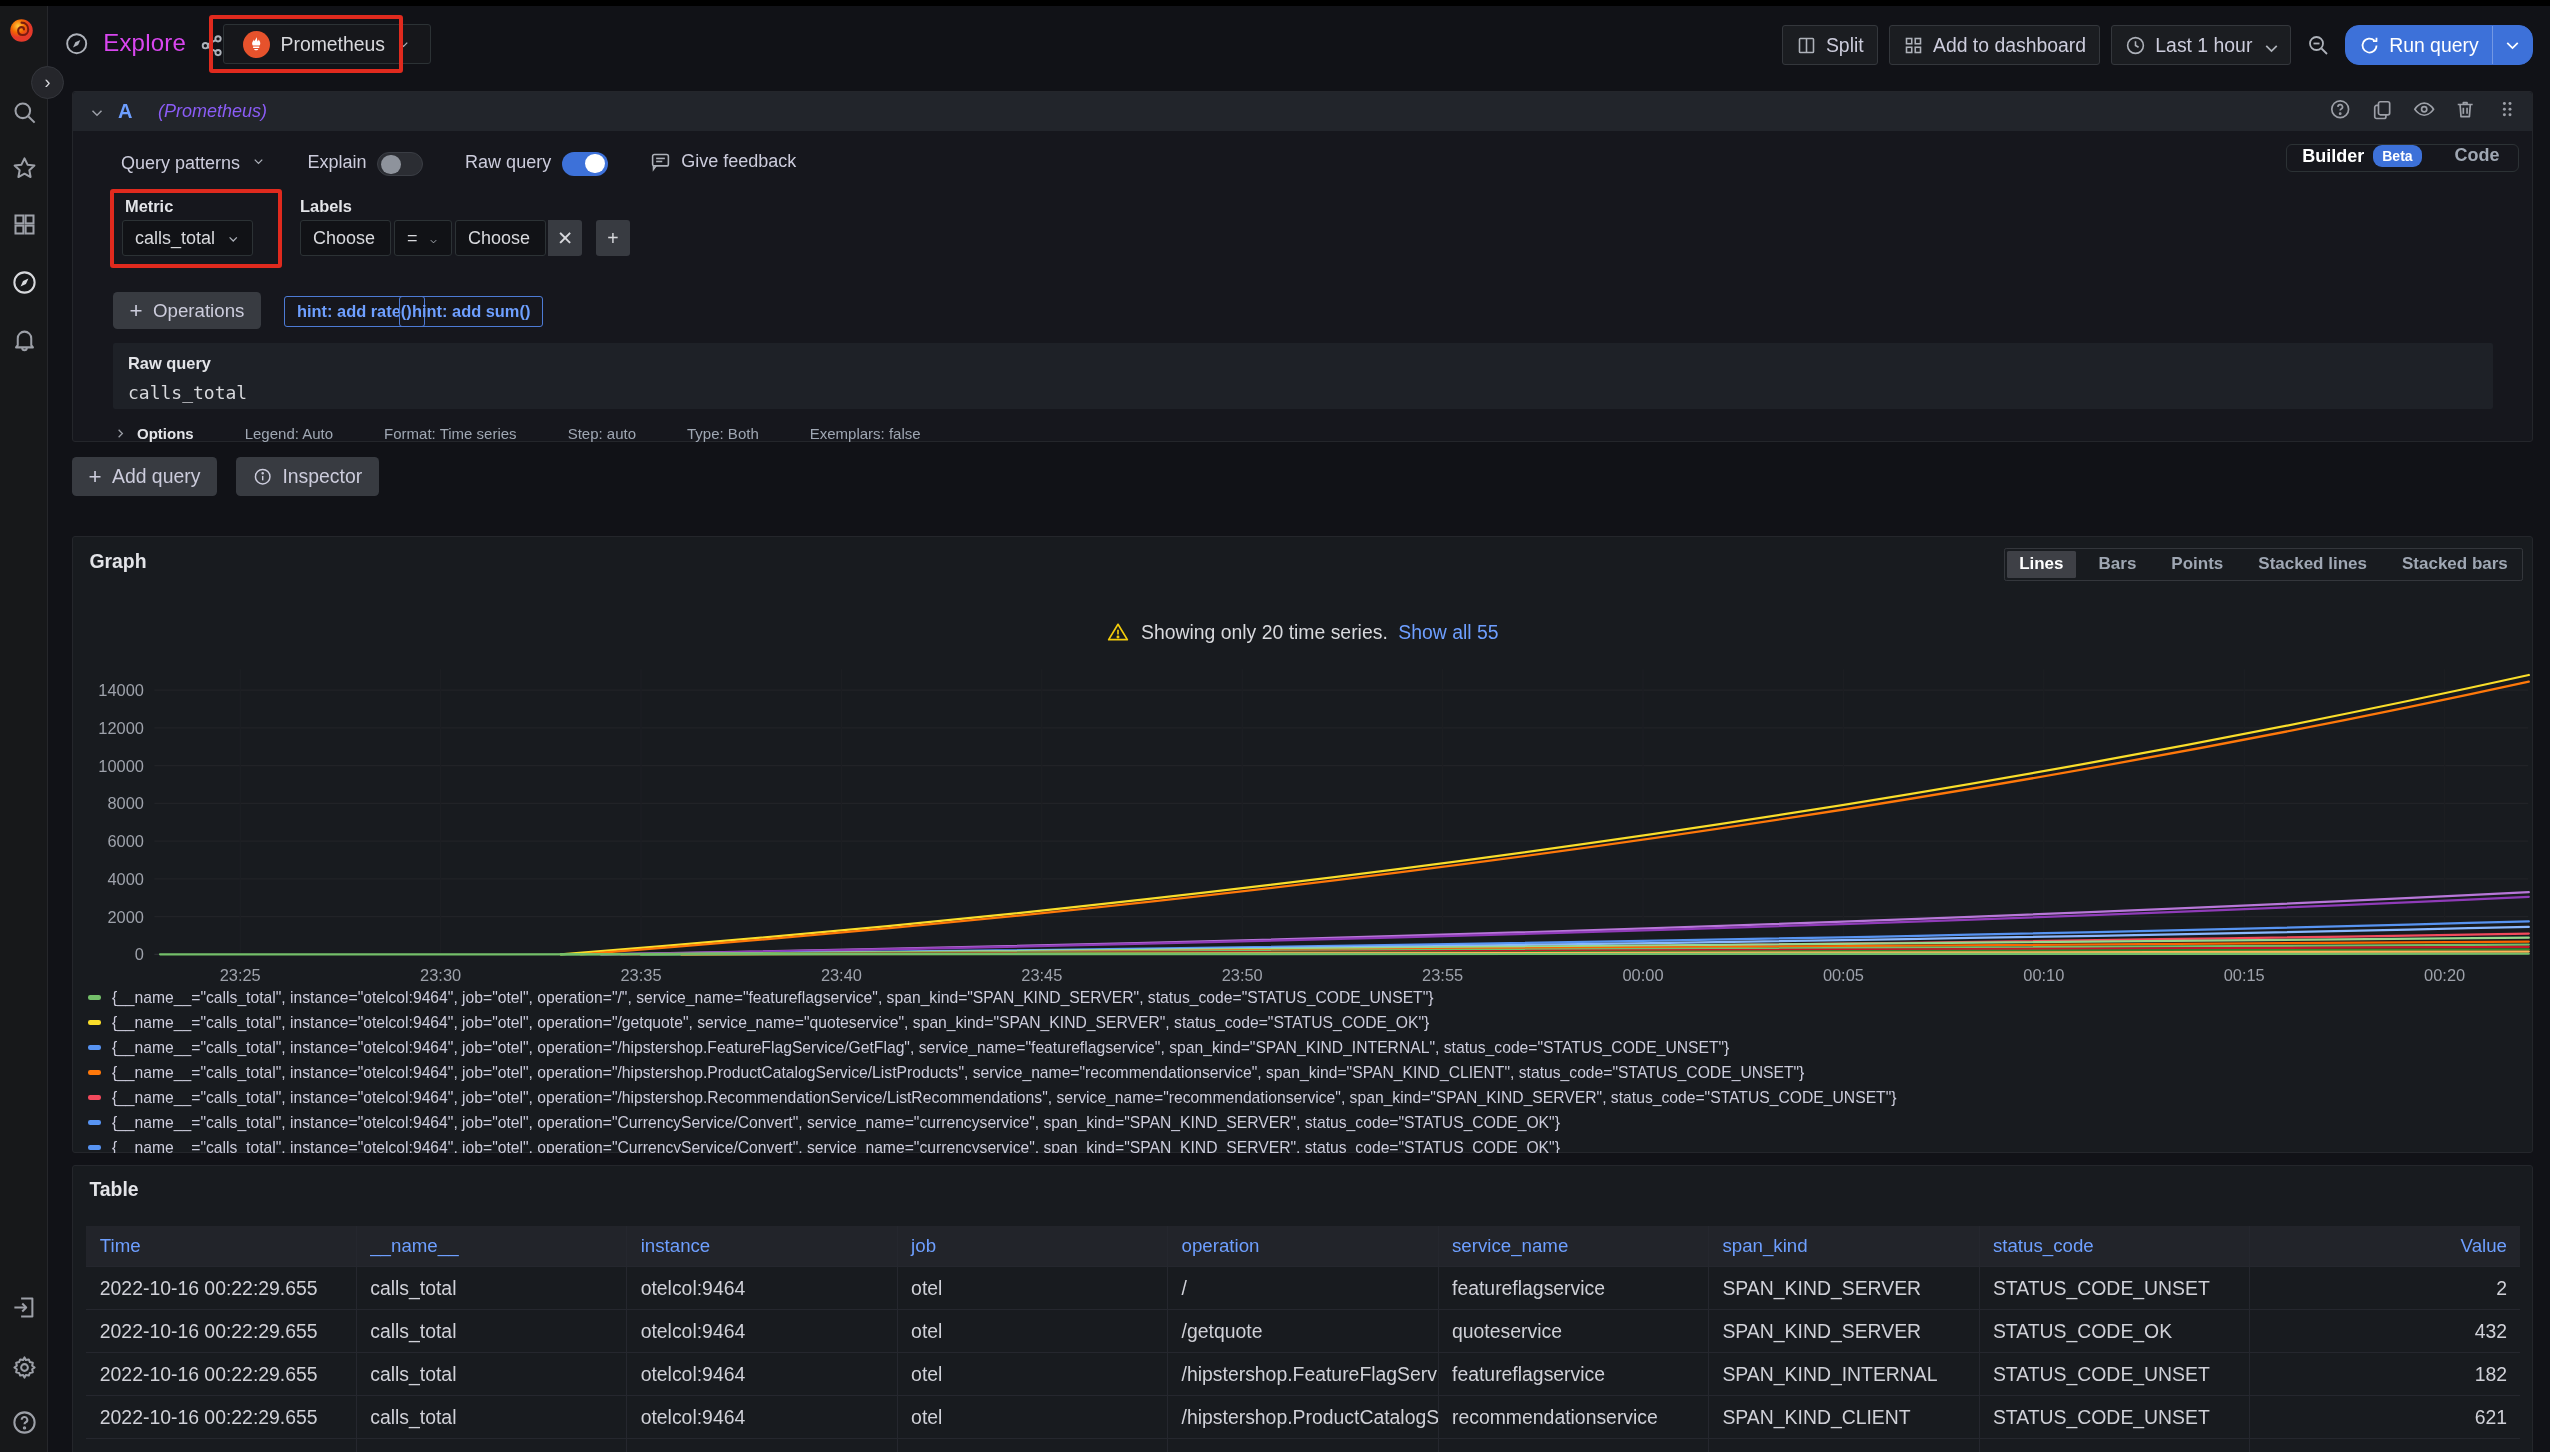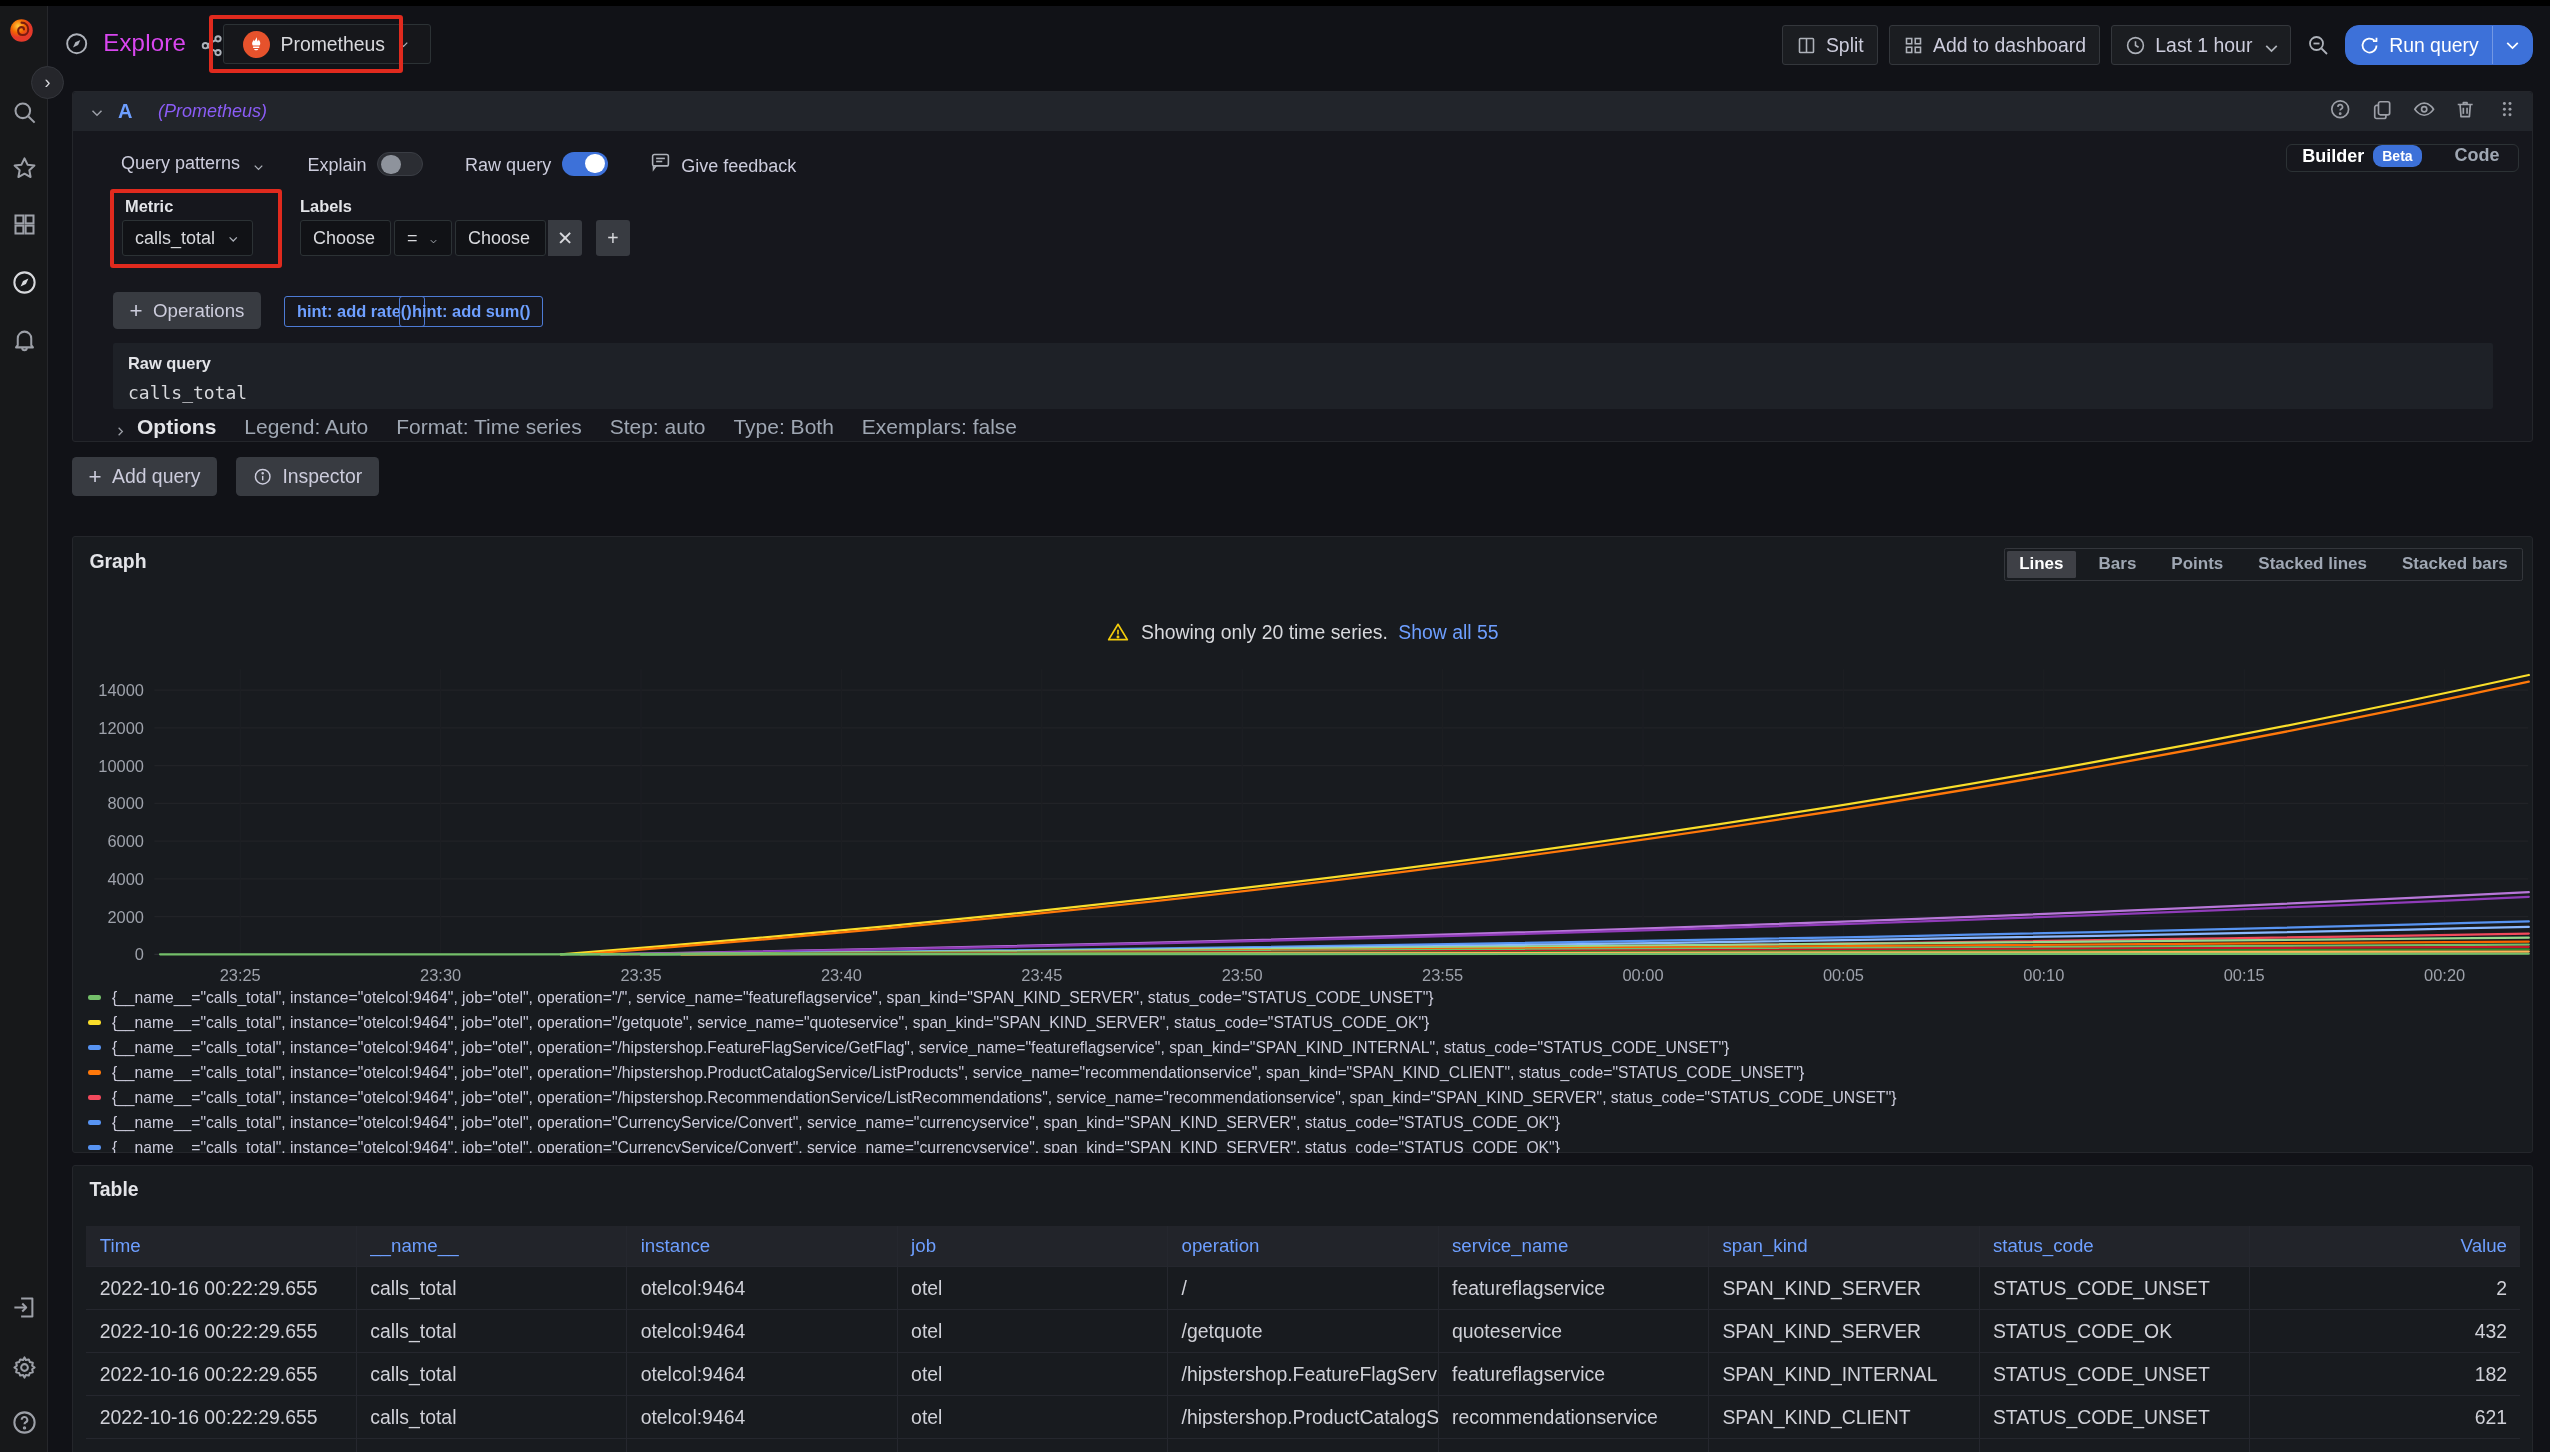--- a/index.html
+++ b/index.html
@@ -42,21 +42,21 @@
   
   .panel { position:absolute; left:72px; width:2461px; background:#16171d; border:0.7px solid #24262b; border-radius:3px; }
   #panelA { top:91px; height:351px; }
   #panelA-header { position:absolute; left:0; top:0; width:100%; height:39px; background:#22252b; border-radius:3px 3px 0 0; display:flex; align-items:center; gap:15px; padding:0 15px; }
   #refid { color:#6e9fff; font-size:20px; font-weight:700; }
   #ds-hint { color:#8b5cf6; font-size:18px; font-style:italic; margin-left:10.5px; }
   .rowA-icons { position:absolute; right:13.4px; top:6px; display:flex; gap:19.4px; color:#9da0a8; }
   .rowA-icons svg { width:22.4px; height:22.4px; }
 
   .qtoolbar { position:absolute; left:48px; top:55px; height:33px; display:flex; align-items:center; gap:42px; font-size:18px; color:#ccccdc; }
-  .tb-item { display:flex; align-items:flex-end; gap:10.5px; }
+  .tb-item { display:flex; align-items:flex-start; gap:10.5px; }
   .toggle { width:46px; height:24px; border-radius:12px; position:relative; }
   .toggle.off { background:#2b2d33; border:0.7px solid #3a3d44; }
   .toggle.on  { background:#3d71d9; }
   .toggle .knob { position:absolute; top:2.2px; width:19.4px; height:19.4px; border-radius:50%; }
   .toggle.off .knob { left:3px; background:#8e939c; }
   .toggle.on  .knob { right:3px; background:#fff; }
   .fb-icon svg { width:21px; height:21px; color:#aeb2ba; }
 
   #builder-code { position:absolute; right:13.4px; top:52px; height:28px; border:0.7px solid #2c3235; border-radius:6px; display:flex; align-items:flex-start; font-size:18px; }
   #builder-seg { display:flex; align-items:center; gap:9px; padding:0 15px; color:#fff; font-weight:700; }
@@ -78,21 +78,21 @@
 
   .gray-btn { background:#383b41; border-radius:4.5px; color:#ccccdc; display:flex; align-items:center; gap:10.5px; font-size:18.7px; padding:0 16.4px; }
   #operations-btn { position:absolute; left:40px; top:200px; height:37px; }
   .hint-btn { position:absolute; top:204px; height:31px; border:1.5px solid #4d7bd6; border-radius:3px; color:#6e9fff; font-size:16.4px; font-weight:700; display:flex; align-items:center; padding:0 12px; background:transparent; }
   #hint1 { left:211px; }
   #hint2 { left:326px; }
 
   #rawquery-box { position:absolute; left:40px; top:251px; width:2380px; height:66px; background:#1e2127; border-radius:2.2px; padding:10.5px 15px; }
   #rawquery-label { font-size:16.4px; font-weight:700; color:#e3e4e8; }
   #rawquery-value { font-family:"DejaVu Sans Mono", monospace; font-size:18px; color:#d8d9dd; margin-top:9px; }
-  #options-row { position:absolute; left:40px; top:323px; width:2380px; height:27px; display:flex; align-items:flex-start; gap:28px; font-size:21px; color:#9fa7b3; }
+  #options-row { position:absolute; left:40px; top:323px; width:2380px; height:27px; display:flex; align-items:flex-end; gap:51px; font-size:15px; color:#9fa7b3; }
   #options-row .opt-title { color:#e3e4e8; font-weight:700; display:flex; align-items:center; gap:9px; }
 
   #below-btns { position:absolute; left:72px; top:457px; display:flex; gap:19.4px; }
   #below-btns .gray-btn { height:39px; font-size:19.4px; }
   .gray-btn svg { width:19.4px; height:19.4px; }
 
   
   #graph-panel { top:536px; height:617px; background:#181b1f; }
   #graph-title { position:absolute; left:16.4px; top:13.4px; font-size:19.4px; font-weight:600; color:#e3e4e8; }
   #graph-tabs { position:absolute; right:9px; top:10.5px; height:33px; border:0.7px solid #34373c; border-radius:2.2px; display:flex; align-items:center; padding:2.2px; gap:11px; }

